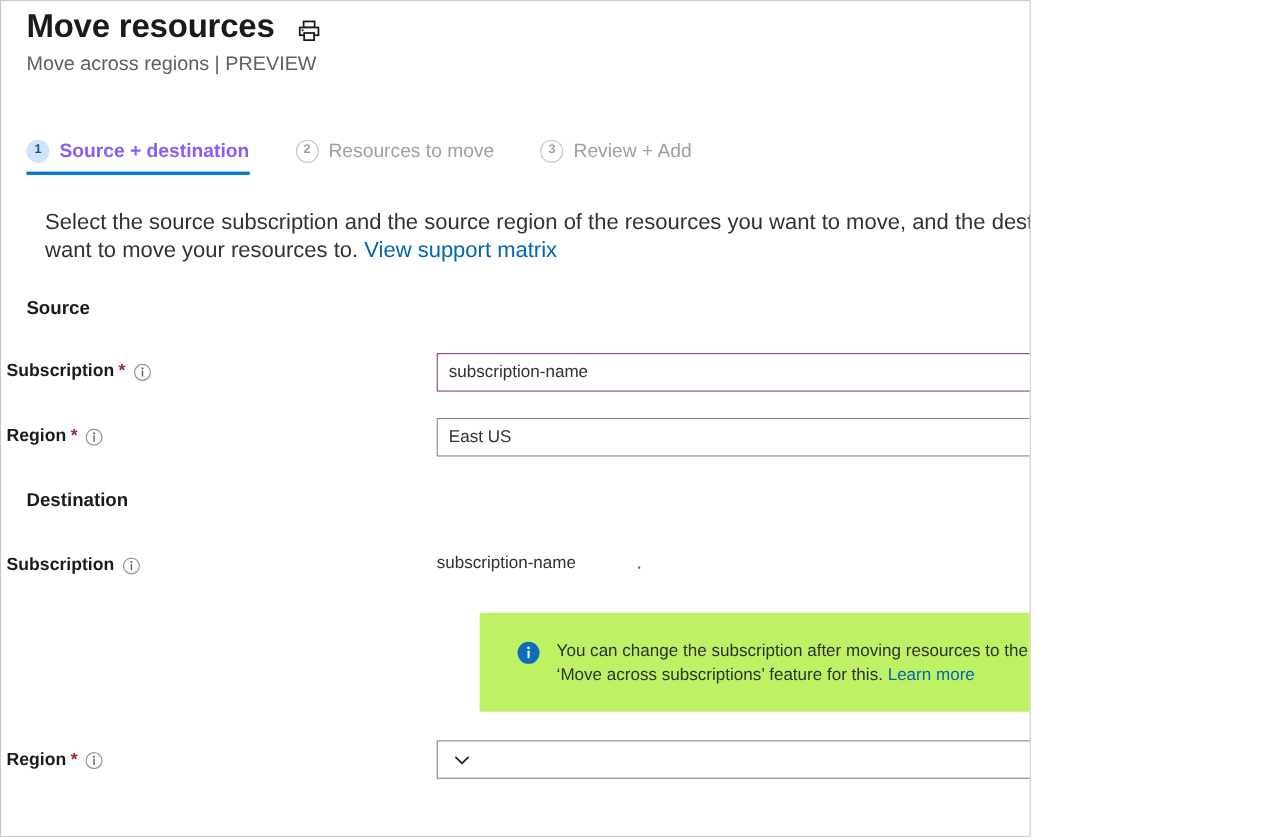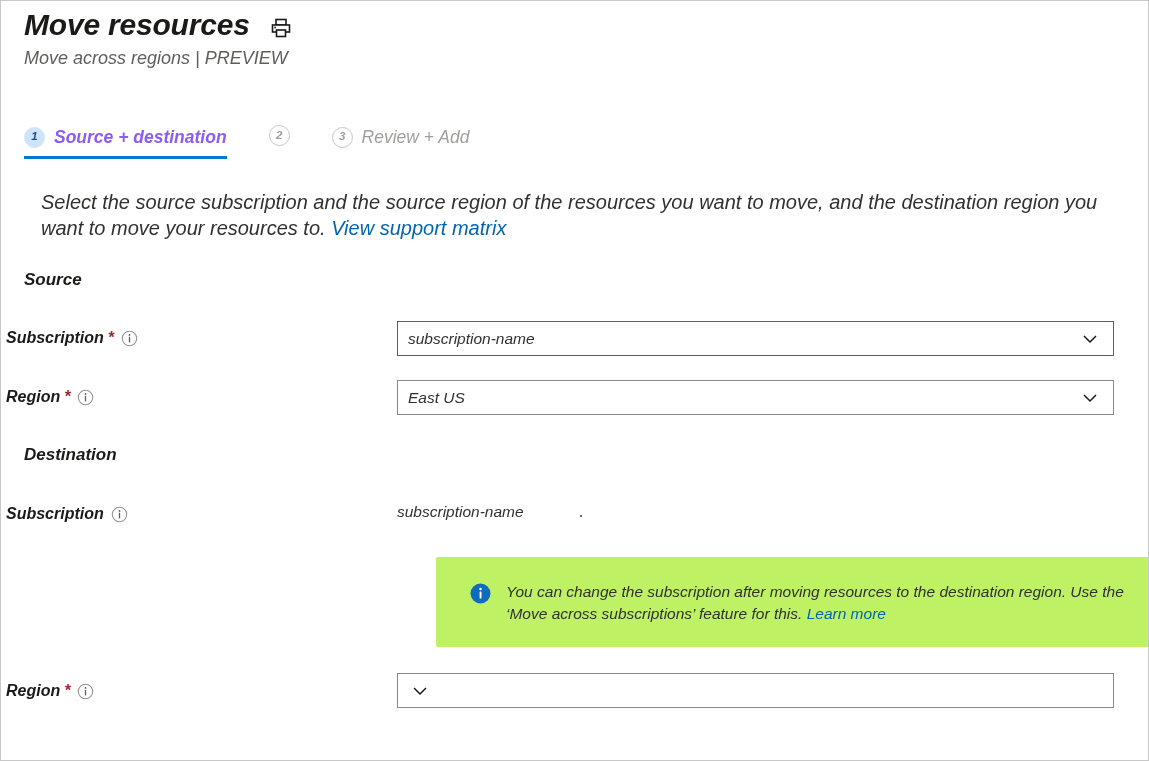--- a/index.html
+++ b/index.html
@@ -7,27 +7,26 @@
     margin: 0;
     padding: 0;
     background: #ffffff;
   }
   body {
     font-family: "Liberation Sans", sans-serif;
     color: #323130;
   }
   .page {
     position: relative;
-    width: 1149px;
+    width: 937px;
     height: 761px;
     box-sizing: border-box;
     background: #ffffff;
     border: 1px solid #c8c8c8;
     overflow: hidden;
-    font-style: italic;
   }
 
   
   .header {
     position: absolute;
     left: 23px;
     top: 4px;
     right: 20px;
   }
   .title-row {
@@ -280,20 +279,21 @@
   </div>
 
   <div class="tabs">
     <div class="tab active">
       <span class="tab-badge">1</span>
       <span class="tab-label">Source + destination</span>
       <span class="tab-underline"></span>
     </div>
     <div class="tab disabled">
       <span class="tab-badge">2</span>
+      <span class="tab-label">Resources to move</span>
     </div>
     <div class="tab disabled">
       <span class="tab-badge">3</span>
       <span class="tab-label">Review + Add</span>
     </div>
   </div>
 
   <div class="description">
     <span>Select the source subscription and the source region of the resources you want to move, and the destination region you want to move your resources to.</span>
     <span class="link">View support matrix</span>

